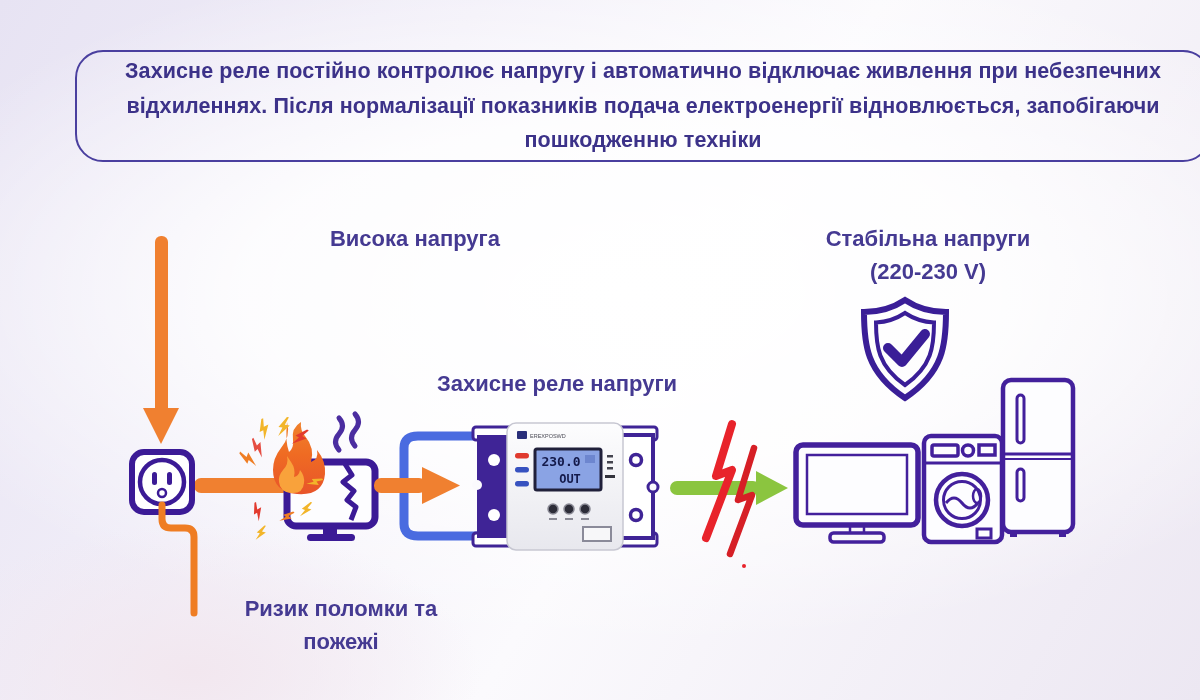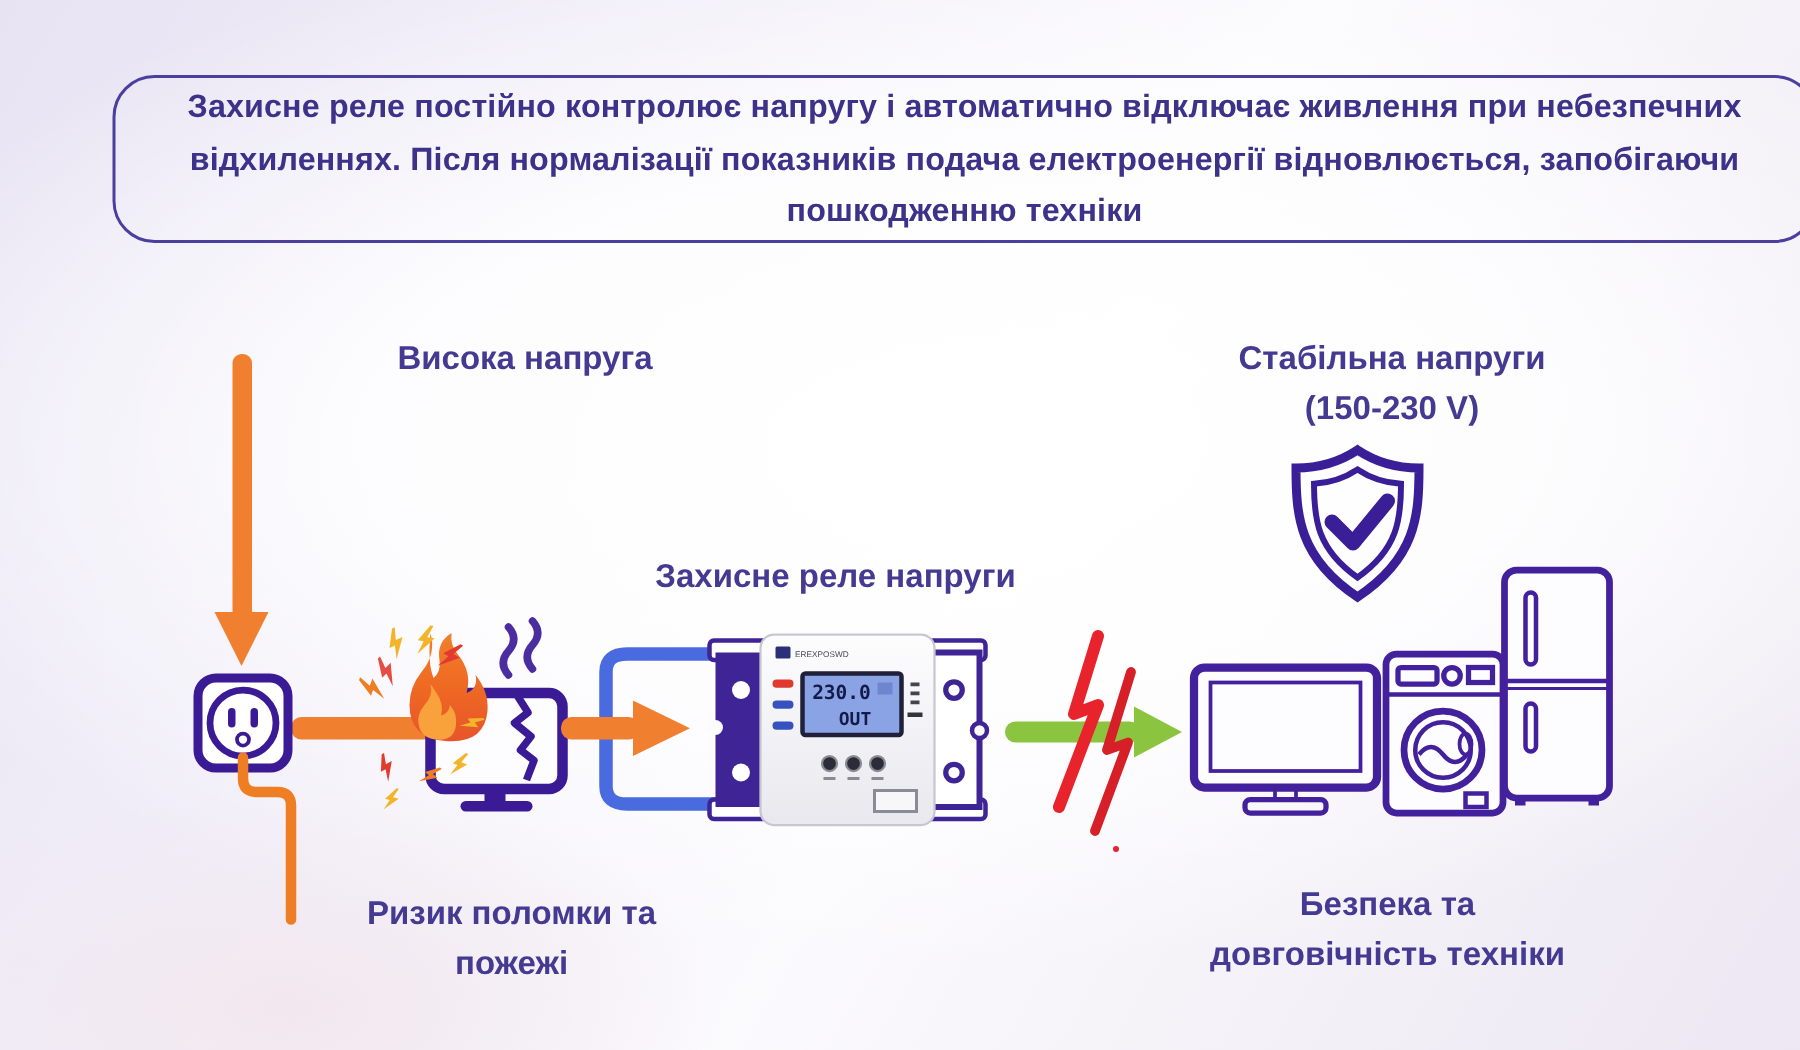--- a/index.html
+++ b/index.html
@@ -35,42 +35,38 @@
 </style>
 </head>
 <body>
 
 <div class="canvas">
 
   <div class="abs banner">
     <div class="banner-text">Захисне реле постійно контролює напругу і автоматично відключає живлення при небезпечних відхиленнях. Після нормалізації показників подача електроенергії відновлюється, запобігаючи пошкодженню техніки</div>
   </div>
 
-  <div class="abs label" style="left:200px;top:222px;width:300px;">
+  <div class="abs label" style="left:200px;top:222px;width:300px;text-align:right;">
     <span>Висока напруга</span>
   </div>
 
   <div class="abs label" style="left:778px;top:222px;width:300px;">
     <span>Стабільна напруги</span>
-    <span>(150-230 V)</span>
+    <span>(220-230 V)</span>
   </div>
 
   <div class="abs label" style="left:191px;top:592px;width:300px;">
     <span>Ризик поломки та</span>
     <span>пожежі</span>
   </div>
 
   <div class="abs label" style="left:407px;top:367px;width:300px;">
     <span>Захисне реле напруги</span>
   </div>
 
-  <div class="abs label" style="left:775px;top:586px;width:300px;">
-    <span>Безпека та</span>
-    <span>довговічність техніки</span>
-  </div>
 
   <svg class="abs" style="left:136px;top:236px;" width="50" height="220">
     <rect x="19" y="0" width="13" height="178" rx="6" fill="#F08030"></rect>
     <polygon points="7,172 43,172 25,208" fill="#F08030"></polygon>
   </svg>
 
   <svg class="abs" style="left:194px;top:478px;" width="100" height="16">
     <rect x="0" y="0" width="96" height="15" rx="7" fill="#F08030"></rect>
   </svg>
 

